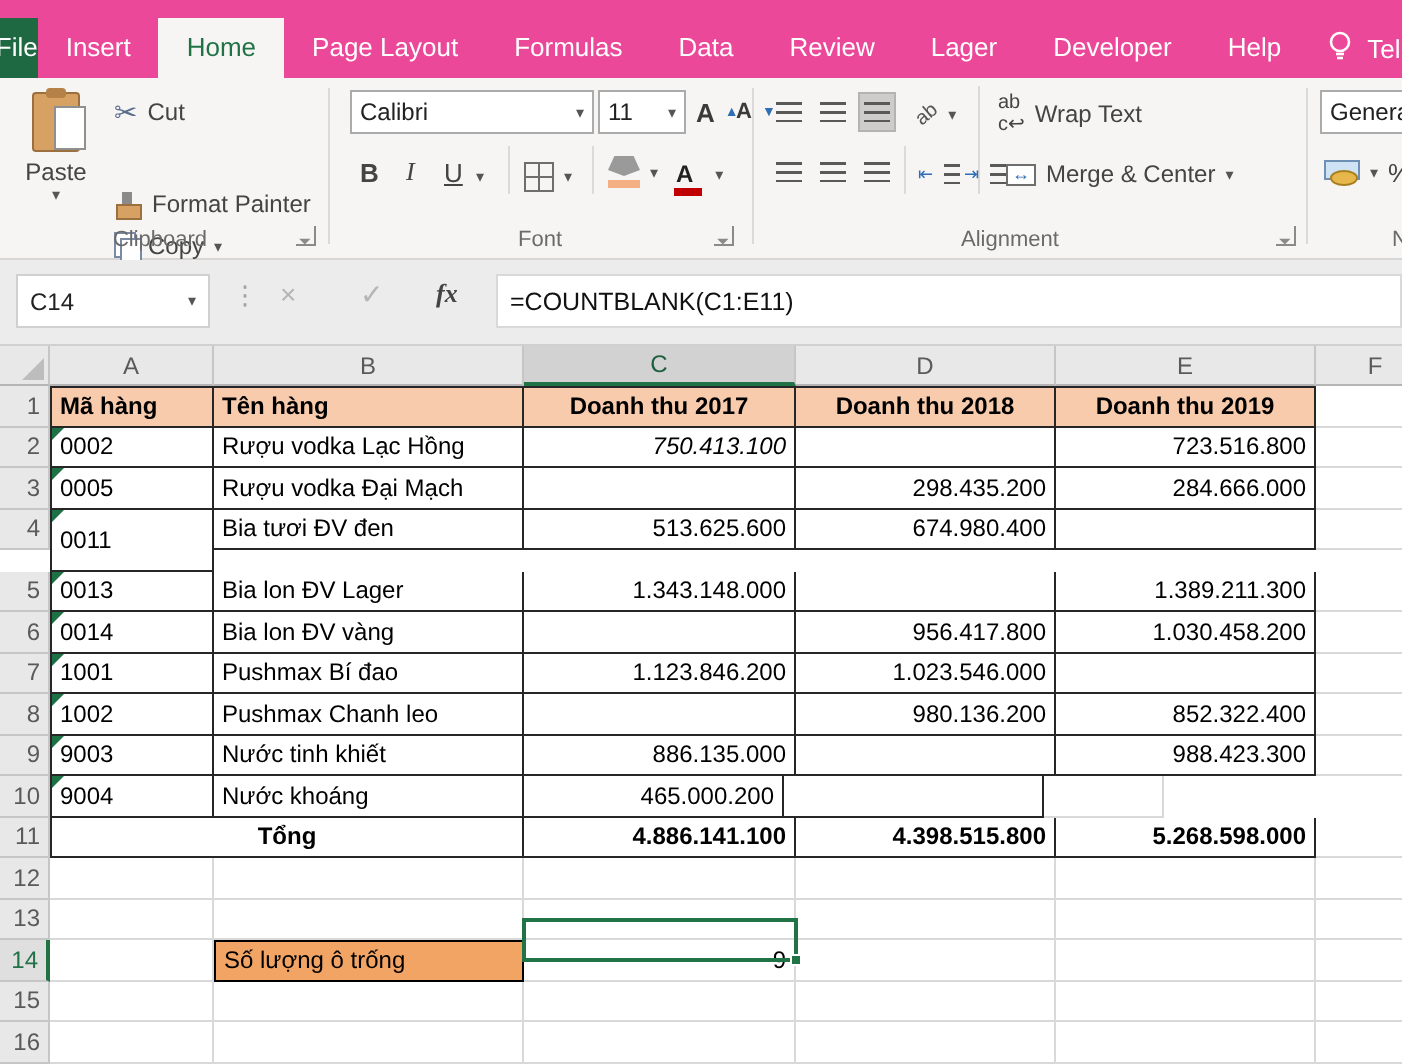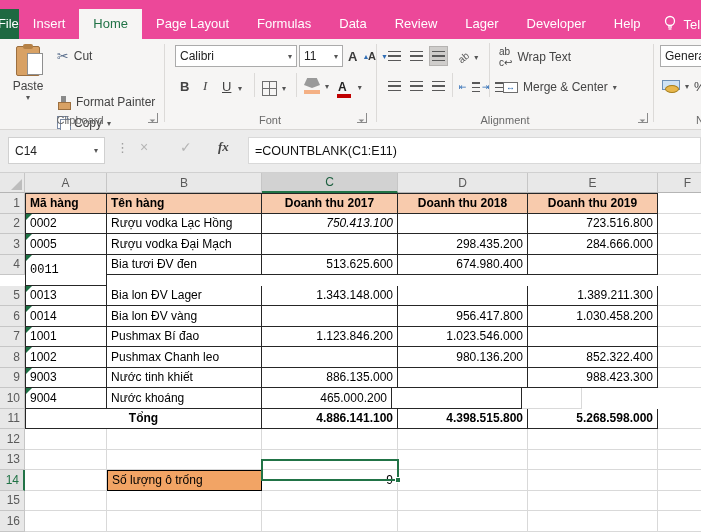--- a/index.html
+++ b/index.html
@@ -330,21 +330,21 @@
       <div class="gcell rhead" style="width: 25px; height: 20.5px;">3</div>
       <div class="gcell tbl left first" style="width: 82px; height: 20.5px;">0005<span class="tri"></span></div>
       <div class="gcell tbl left" style="width: 155px; height: 20.5px;">Rượu vodka Đại Mạch</div>
       <div class="gcell tbl right" style="width: 136px; height: 20.5px;"></div>
       <div class="gcell tbl right" style="width: 130px; height: 20.5px;">298.435.200</div>
       <div class="gcell tbl right" style="width: 130px; height: 20.5px;">284.666.000</div>
       <div class="gcell " style="width: 60px; height: 20.5px;"></div>
     </div>
     <div class="grow">
       <div class="gcell rhead" style="width: 25px; height: 20.5px;">4</div>
-      <div class="gcell tbl left first" style="width: 82px; height: 31px; font-family: Liberation Mono, monospace;">0011<span class="tri"></span></div>
+      <div class="gcell tbl left first" style="width: 82px; height: 31px;">0011<span class="tri"></span></div>
       <div class="gcell tbl left" style="width: 155px; height: 20.5px;">Bia tươi ĐV đen</div>
       <div class="gcell tbl right" style="width: 136px; height: 20.5px;">513.625.600</div>
       <div class="gcell tbl right" style="width: 130px; height: 20.5px;">674.980.400</div>
       <div class="gcell tbl right" style="width: 130px; height: 20.5px;"></div>
       <div class="gcell " style="width: 60px; height: 20.5px;"></div>
     </div>
     <div class="grow">
       <div class="gcell rhead" style="width: 25px; height: 20.5px;">5</div>
       <div class="gcell tbl left first" style="width: 82px; height: 20.5px;">0013<span class="tri"></span></div>
       <div class="gcell tbl left" style="width: 155px; height: 20.5px;">Bia lon ĐV Lager</div>

